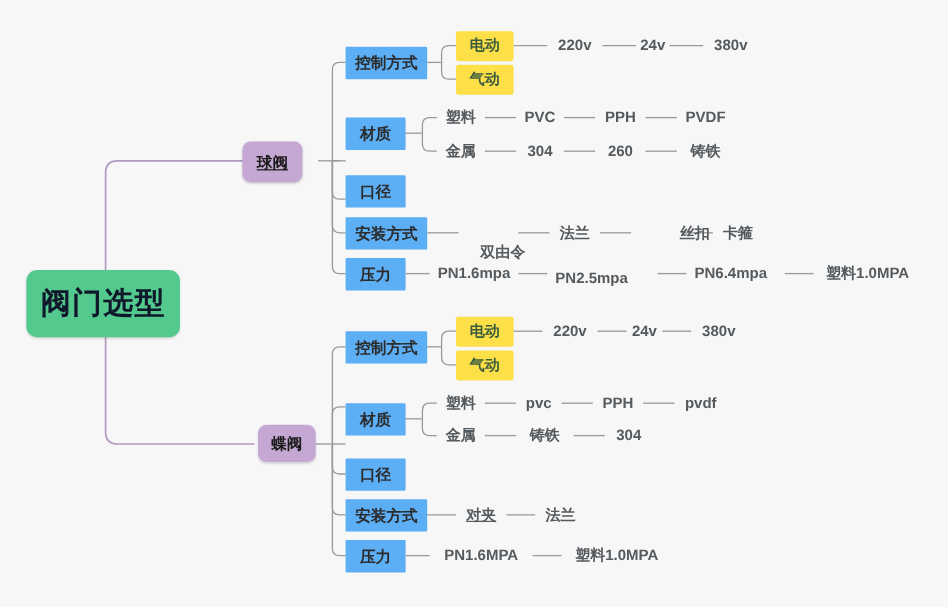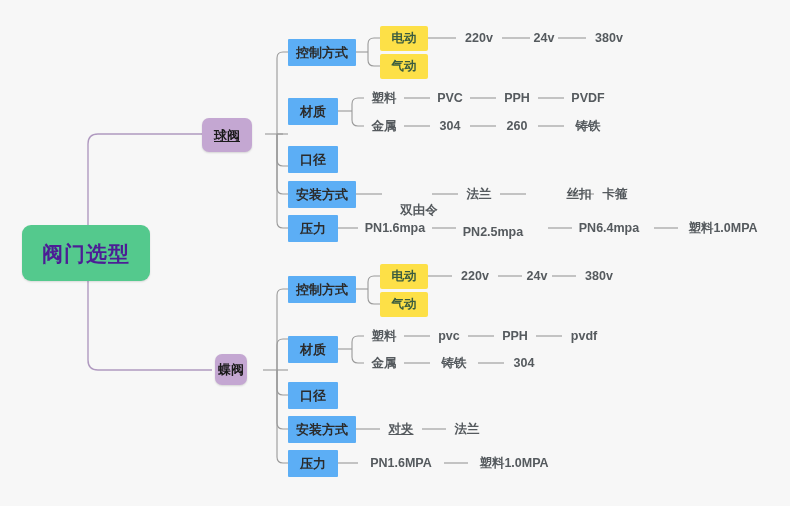--- a/index.html
+++ b/index.html
@@ -27,23 +27,23 @@
     display: flex;
     align-items: center;
     justify-content: center;
     white-space: nowrap;
     font-weight: bold;
     line-height: 1;
   }
   
   .n-root {
     background: #54c98d;
-    color: #4c1d95;
+    color: #0f172a;
     border-radius: 9px;
-    font-size: 21px;
+    font-size: 25px;
     letter-spacing: 1px;
     box-shadow: 0 1px 2px rgba(0,0,0,0.12);
   }
   
   .n-branch {
     background: #c4a7d2;
     color: #1a1a1a;
     border-radius: 7px;
     font-size: 13px;
     box-shadow: 0 1px 2px rgba(0,0,0,0.14);
@@ -254,21 +254,21 @@
   <div class="node n-text" style="left:456px; top:218px; width:74px; height:20px;align-items:flex-end;">
     <span>PN2.5mpa</span>
   </div>
   <div class="node n-text" style="left:572px; top:218px; width:74px; height:20px;text-align:right;">
     <span>PN6.4mpa</span>
   </div>
   <div class="node n-text" style="left:678px; top:218px; width:90px; height:20px;">
     <span>塑料1.0MPA</span>
   </div>
 
-  <div class="node n-branch" style="left:215px; top:354px; width:32px; height:31px;">
+  <div class="node n-branch" style="left:215px; top:354px; width:48px; height:31px;">
     <span>蝶阀</span>
   </div>
 
   <div class="node n-blue" style="left:288px; top:276px; width:68px; height:27px;">
     <span>控制方式</span>
   </div>
   <div class="node n-green" style="left:380px; top:264px; width:48px; height:25px;">
     <span>电动</span>
   </div>
   <div class="node n-green" style="left:380px; top:292px; width:48px; height:25px;">

